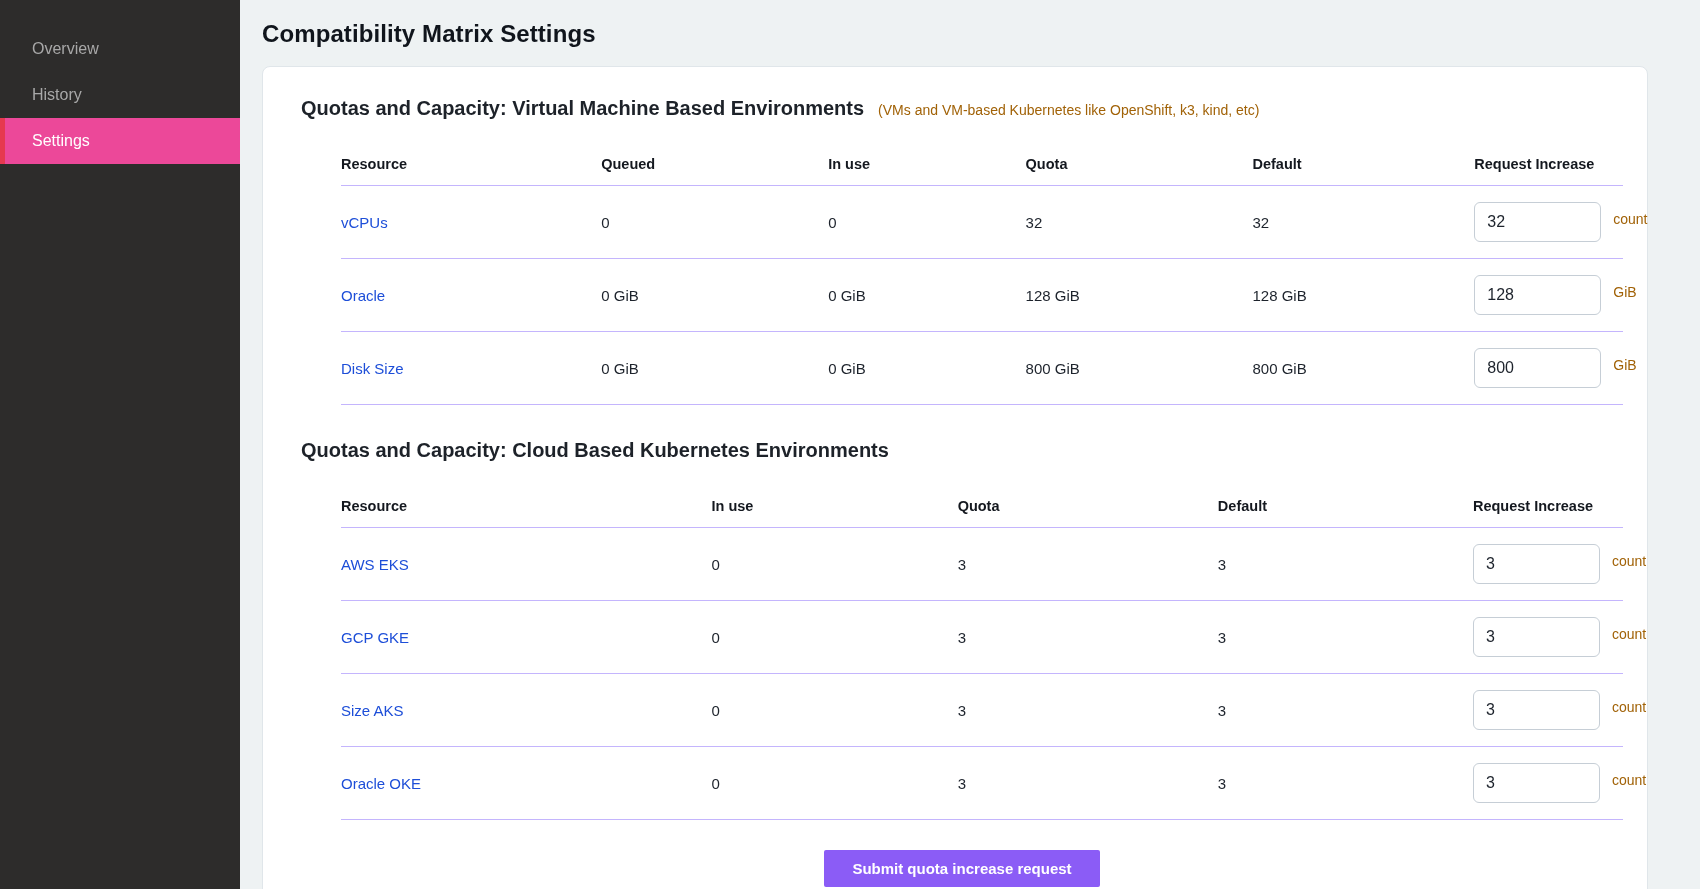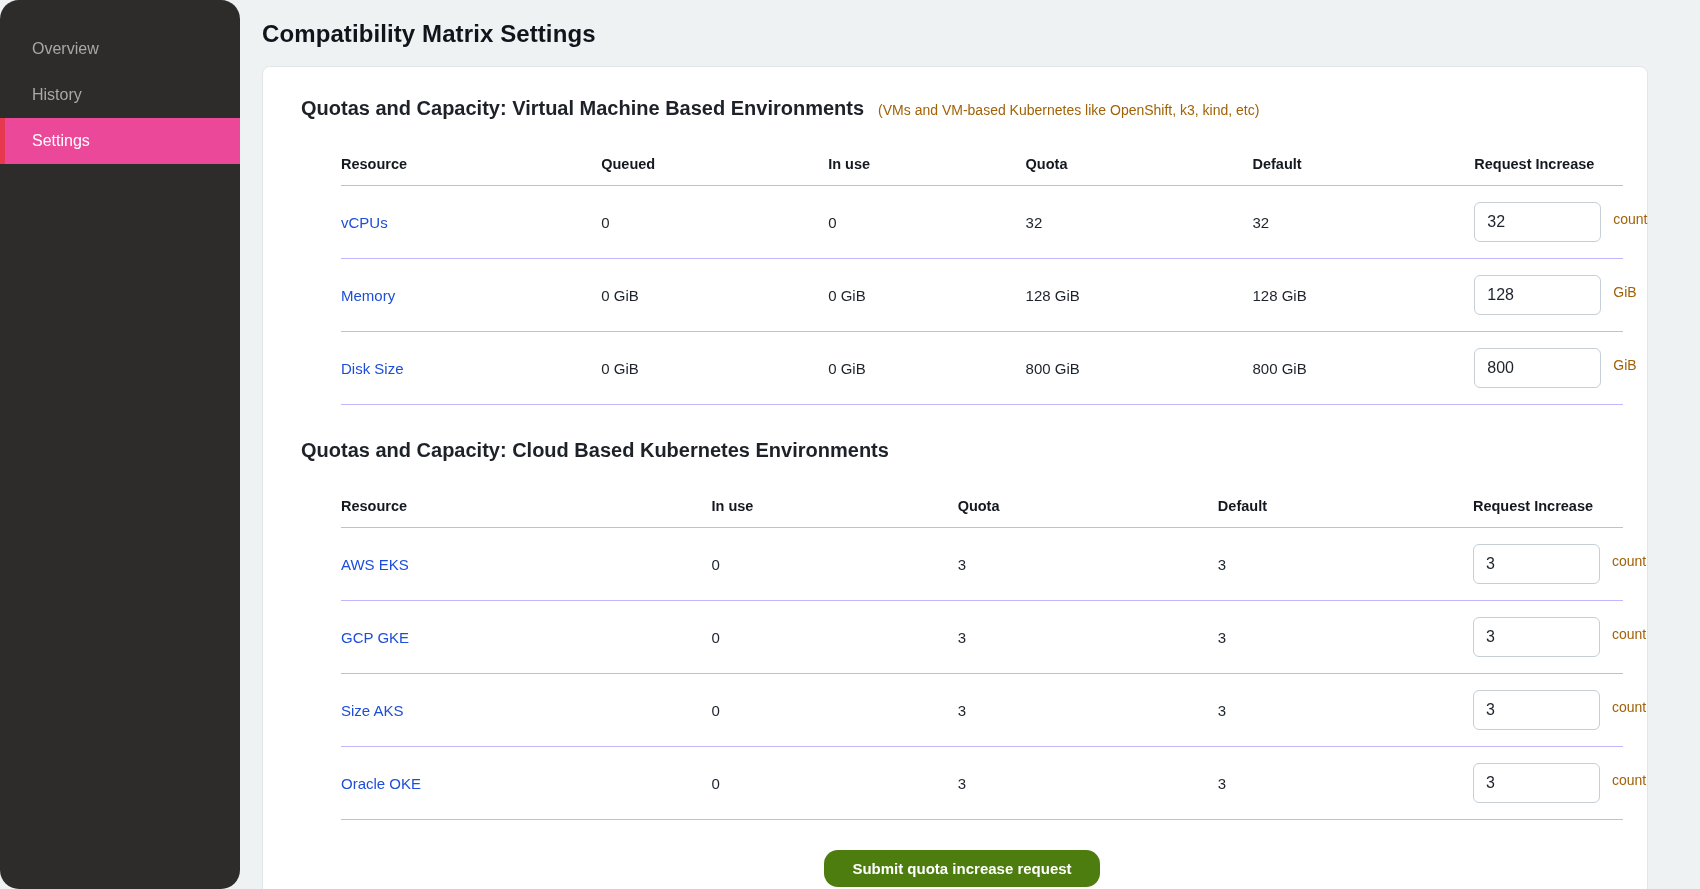--- a/index.html
+++ b/index.html
@@ -14,21 +14,20 @@
   }
   .app { display: flex; width: 100%; height: 100%; }
 
   
   .sidebar {
     width: 240px;
     min-width: 240px;
     height: 100%;
     background: #2d2c2b;
     padding-top: 26px;
-    border-radius: 19px;
   }
   .sidebar-item {
     height: 46px;
     display: flex;
     align-items: center;
     padding-left: 27px;
     border-left: 5px solid transparent;
     color: #a8a8a8;
     font-size: 16px;
     cursor: pointer;
@@ -130,24 +129,24 @@
 
   .section-gap { height: 34px; }
 
   
   .submit-wrap {
     display: flex;
     justify-content: center;
     margin-top: 30px;
   }
   .submit-btn {
-    background: #4d7c0f;
+    background: #8b5cf6;
     color: #ffffff;
     border: none;
-    border-radius: 14px;
+    border-radius: 2px;
     font-family: "Liberation Sans", sans-serif;
     font-size: 15px;
     font-weight: 700;
     padding: 10px 28px;
     cursor: pointer;
   }
 </style>
 </head>
 <body>
 
@@ -191,21 +190,21 @@
           <div class="td">0</div>
           <div class="td">32</div>
           <div class="td">32</div>
           <div class="request-cell">
             <input class="request-input" type="text" value="32" style="">
             <span class="unit">count</span>
           </div>
         </div>
 
         <div class="tbl-row">
-          <div class="td resource">Memory</div>
+          <div class="td resource">Oracle</div>
           <div class="td">0 GiB</div>
           <div class="td">0 GiB</div>
           <div class="td">128 GiB</div>
           <div class="td">128 GiB</div>
           <div class="request-cell">
             <input class="request-input" type="text" value="128" style="">
             <span class="unit">GiB</span>
           </div>
         </div>
 

